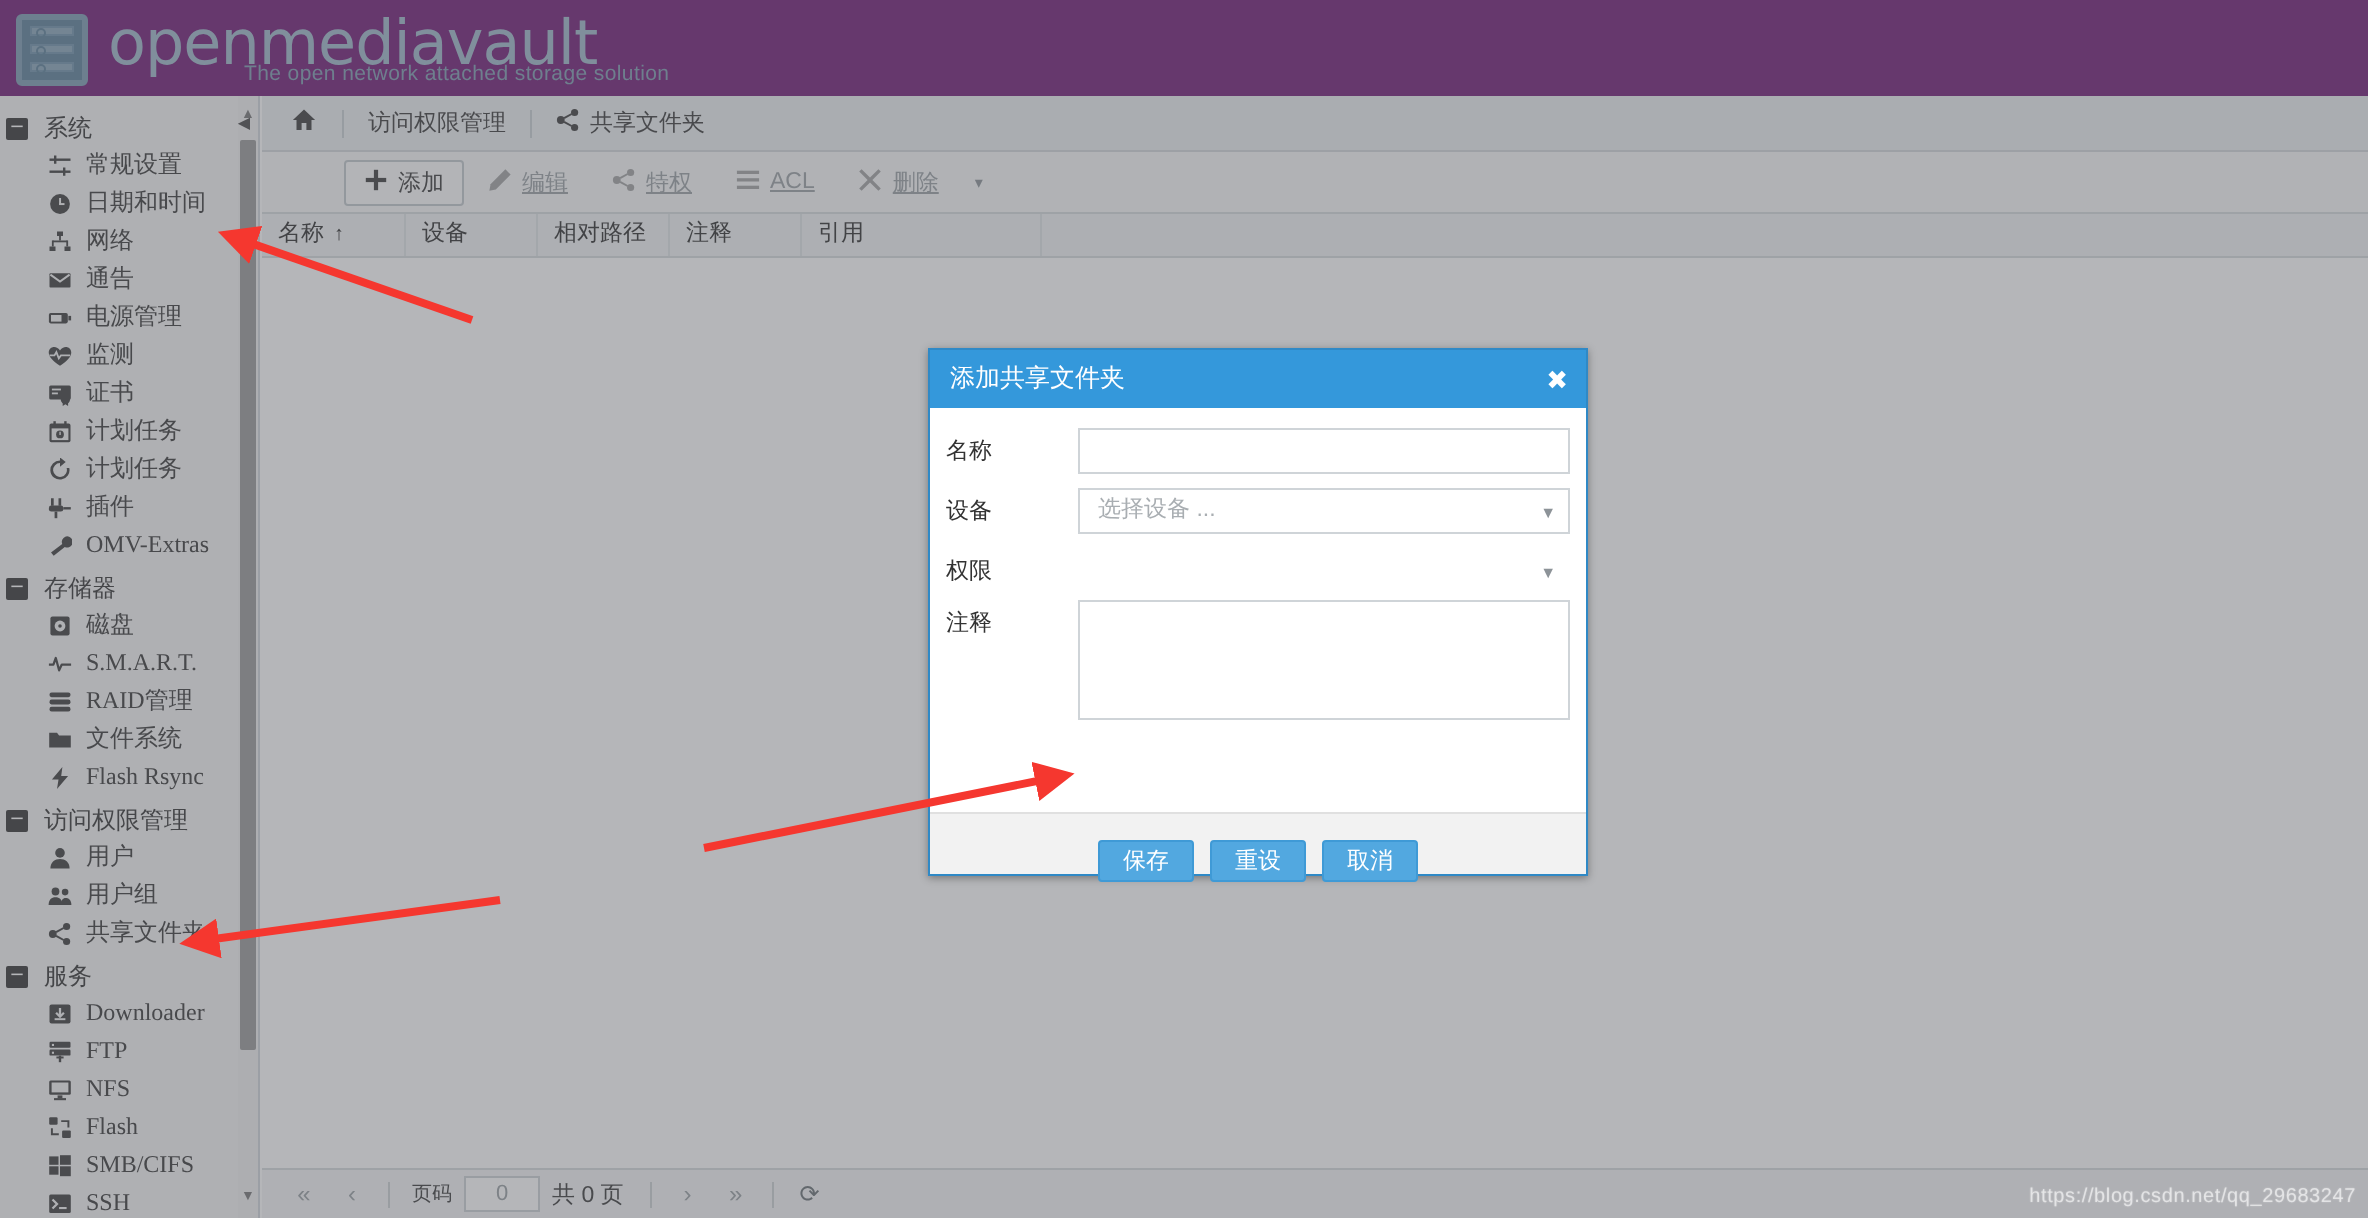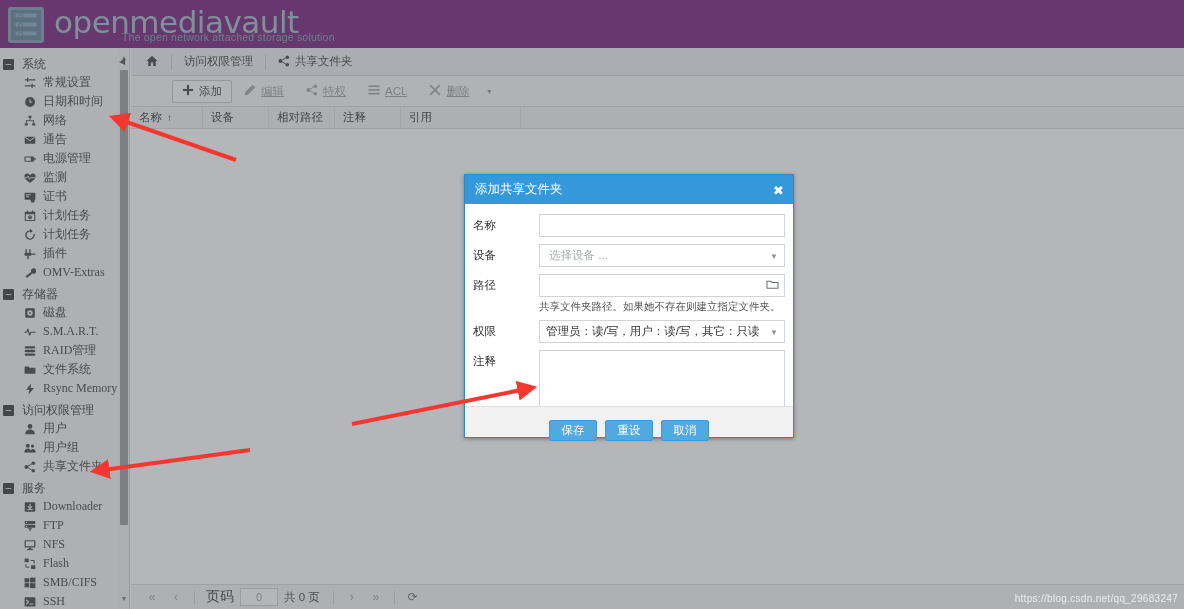--- a/index.html
+++ b/index.html
@@ -148,21 +148,21 @@
   .pager {
     position:absolute; left:131px; bottom:0; right:0; height:25px;
     background:#f4f5f6; border-top:1px solid #d6dadd;
     display:flex; align-items:center; padding-left:10px; gap:2px;
   }
   .pg-btn {
     width:22px; height:21px; display:flex; align-items:center; justify-content:center;
     font-size:12px; color:#9aa0a4;
   }
   .pg-sep { width:1px; height:13px; background:#ccd1d4; margin:0 5px; }
-  .pg-label { font-size:14px; color:#3b3b3b; margin:0 4px; }
+  .pg-label { font-size:10px; color:#3b3b3b; margin:0 4px; }
   .pg-input {
     width:38px; height:18px; border:1px solid #cdd2d6; background:#fff;
     font-size:11px; color:#9aa0a4; text-align:center; line-height:16px;
   }
   .pg-total { font-size:11.5px; color:#3b3b3b; margin:0 6px 0 4px; }
   .pg-refresh { font-size:12px; color:#6a7276; }
 
   
   .overlay {
     position:absolute; inset:0; background:rgba(90,94,99,0.45);
@@ -406,21 +406,21 @@
             </svg>
           </span>
           <span class="lbl">文件系统</span>
         </div>
         <div class="sb-item">
           <span class="ico">
             <svg width="12" height="12" viewBox="0 0 16 16" fill="#3d3d3d">
               <path d="M9.6,0.6 L2.6,9 L7,9 L6,15.4 L13.4,6.6 L8.8,6.6 Z"></path>
             </svg>
           </span>
-          <span class="lbl">Rsync Memory</span>
+          <span class="lbl">Flash Rsync</span>
         </div>
         <div class="sb-group-hdr">
           <span class="minus">−</span>
           <span class="glabel">访问权限管理</span>
         </div>
         <div class="sb-item">
           <span class="ico">
             <svg width="12" height="12" viewBox="0 0 16 16" fill="#3d3d3d">
               <circle cx="8" cy="4.6" r="3.2"></circle>
               <path d="M1.6,15 C1.6,10.6 4.6,8.6 8,8.6 C11.4,8.6 14.4,10.6 14.4,15 Z"></path>
@@ -636,33 +636,22 @@
         </div>
       </div>
       <div class="frow">
         <div class="flabel">设备</div>
         <div class="fctl">
           <div class="finput ph">选择设备 ...</div>
           <span class="caret">▼</span>
         </div>
       </div>
       <div class="frow">
-        <div class="flabel">路径</div>
-        <div class="fctl">
-          <div class="finput"></div>
-          <span class="folder-ico"><svg width="13" height="13" viewBox="0 0 16 16" fill="none" stroke="#6d7479" stroke-width="1.3">
-              <path d="M1.2,4 L6,4 L7.2,5.6 L14.8,5.6 L14.8,12.6 L1.2,12.6 Z"></path>
-            </svg></span>
-          <div class="fhint">共享文件夹路径。如果她不存在则建立指定文件夹。</div>
-        </div>
-      </div>
-      <div class="frow">
         <div class="flabel">权限</div>
         <div class="fctl">
-          <div class="finput">管理员：读/写，用户：读/写，其它：只读</div>
           <span class="caret">▼</span>
         </div>
       </div>
       <div class="frow">
         <div class="flabel">注释</div>
         <div class="fctl">
           <div class="ftextarea"></div>
         </div>
       </div>
     </div>

